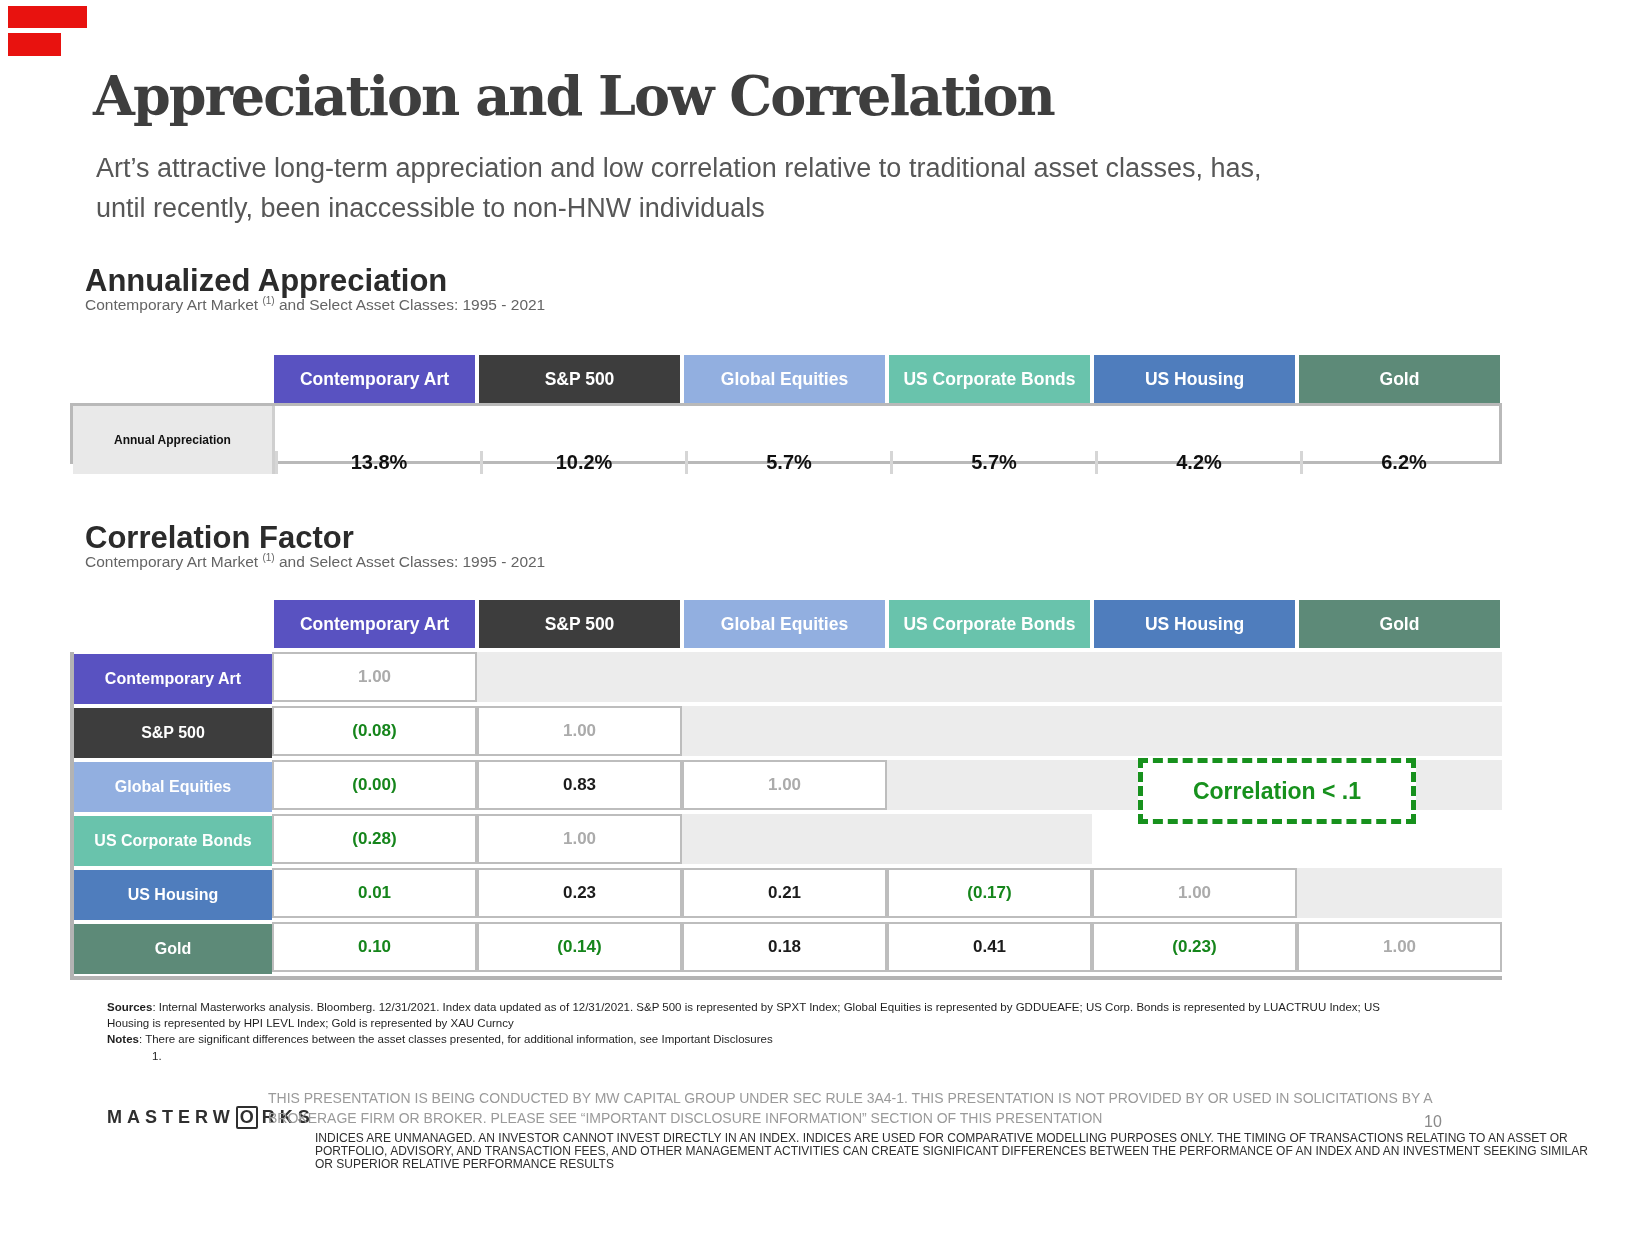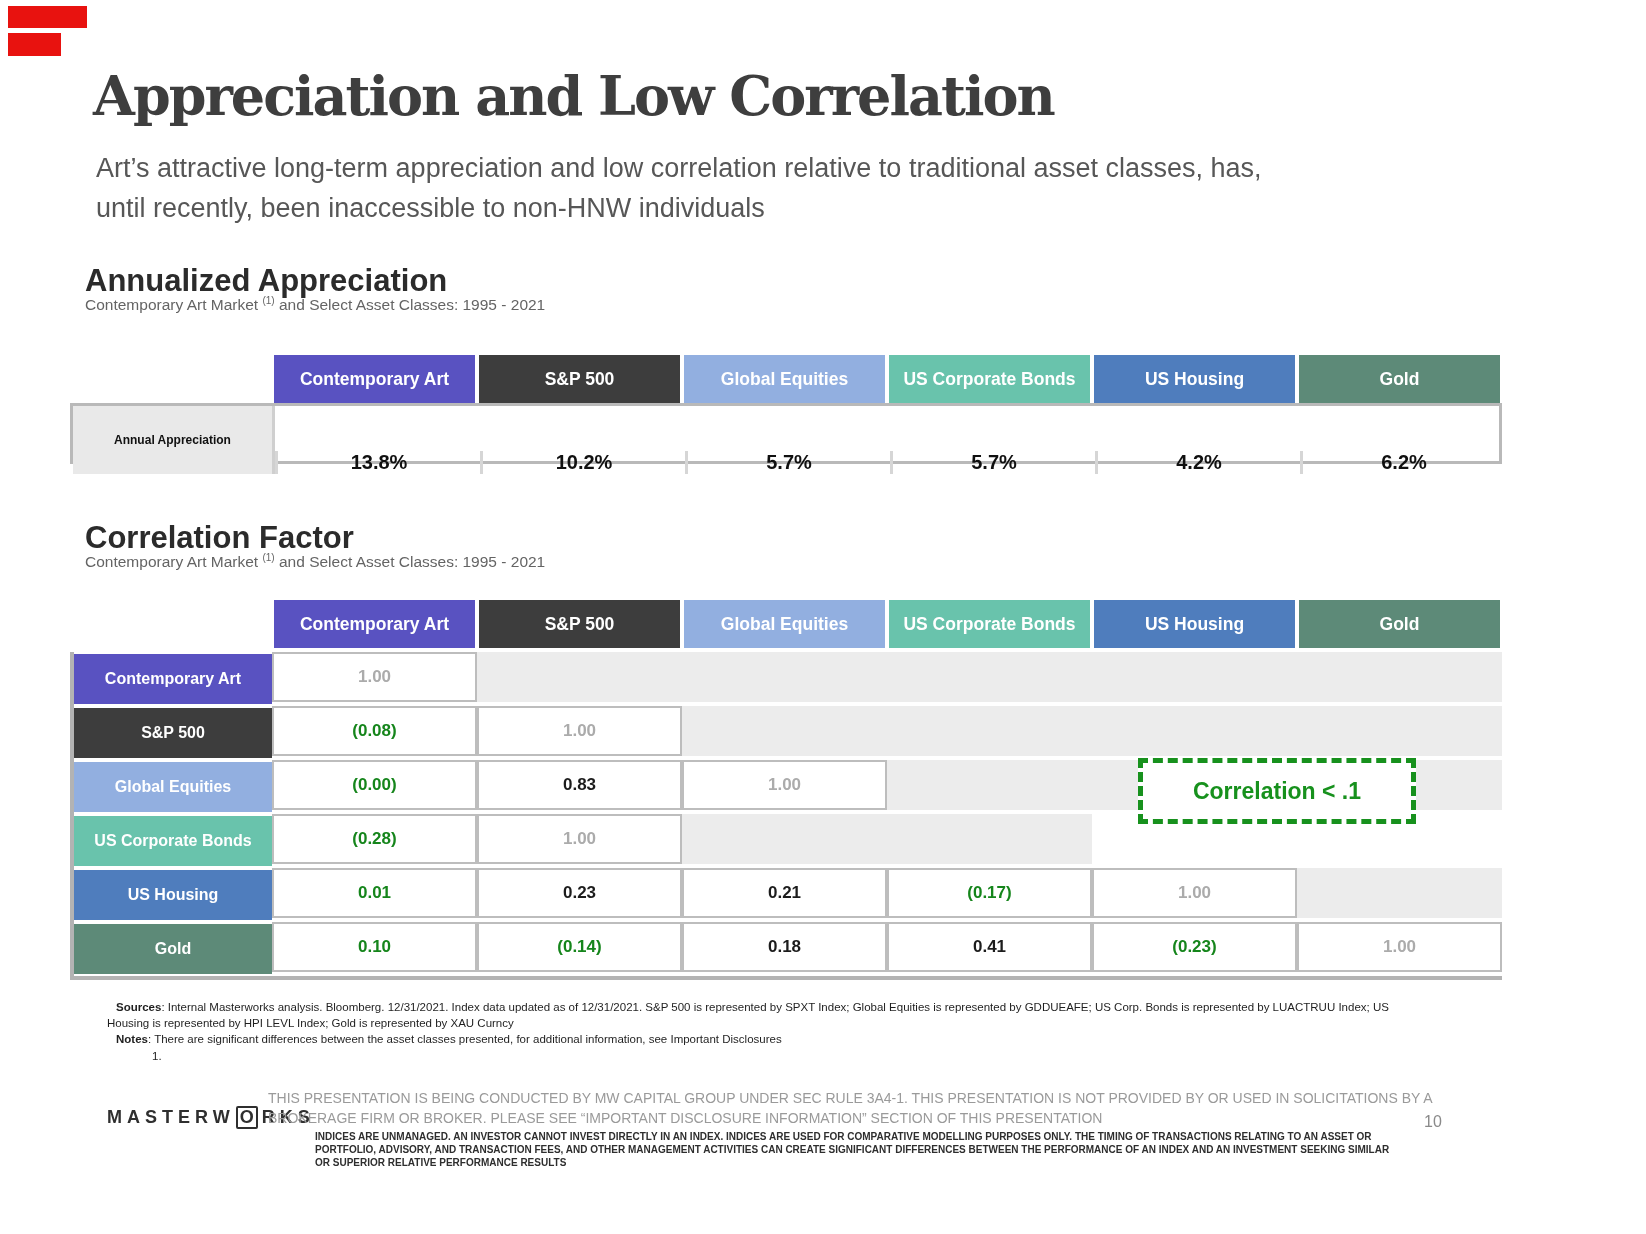--- a/index.html
+++ b/index.html
@@ -62,33 +62,33 @@
   .c-black{color:#1c1c1c;}
   .c-diag{color:#ababab;}
 
   
   #badge{left:1064px;top:106px;width:268px;height:56px;background:#ffffff;
          border:5px dashed #17911d;display:flex;align-items:center;justify-content:center;
          font-weight:800;font-size:23px;color:#17911d;position:absolute;}
 
   
   #footnotes{left:107px;top:999px;width:1295px;font-size:11.5px;color:#1f1f1f;line-height:16px;}
-  #footnotes b{font-weight:700;margin-left:9px;}
+  #footnotes b{font-weight:700;}
   .fn-item{display:flex;margin-top:1px;}
   .fn-num{margin-left:45px;width:53px;flex:none;}
 
   
   #logo{left:107px;top:1106px;font-size:18px;font-weight:600;letter-spacing:5px;
         color:#2f2f2f;white-space:nowrap;display:flex;align-items:center;}
   #logo .o-box{border:2px solid #2f2f2f;border-radius:2px;padding:0 2px;margin:0 4px 0 1px;
                letter-spacing:0;display:inline-block;line-height:19px;}
   .disc1{left:268px;font-size:14px;color:#9a9a9a;white-space:nowrap;}
   #disc1a{top:1090px;}
   #disc1b{top:1110px;}
-  .disc2{left:315px;font-size:10px;font-weight:700;color:#2e2e2e;white-space:nowrap;}
+  .disc2{left:315px;font-size:12px;font-weight:400;color:#2e2e2e;white-space:nowrap;}
   #disc2a{top:1131px;}
   #disc2b{top:1144px;}
   #disc2c{top:1157px;}
   #page-num{left:1424px;top:1113px;font-size:16px;color:#8a8a8a;}
 </style>
 </head>
 <body>
 
 <div class="abs red-mark" id="red1"></div>
 <div class="abs red-mark" id="red2"></div>

